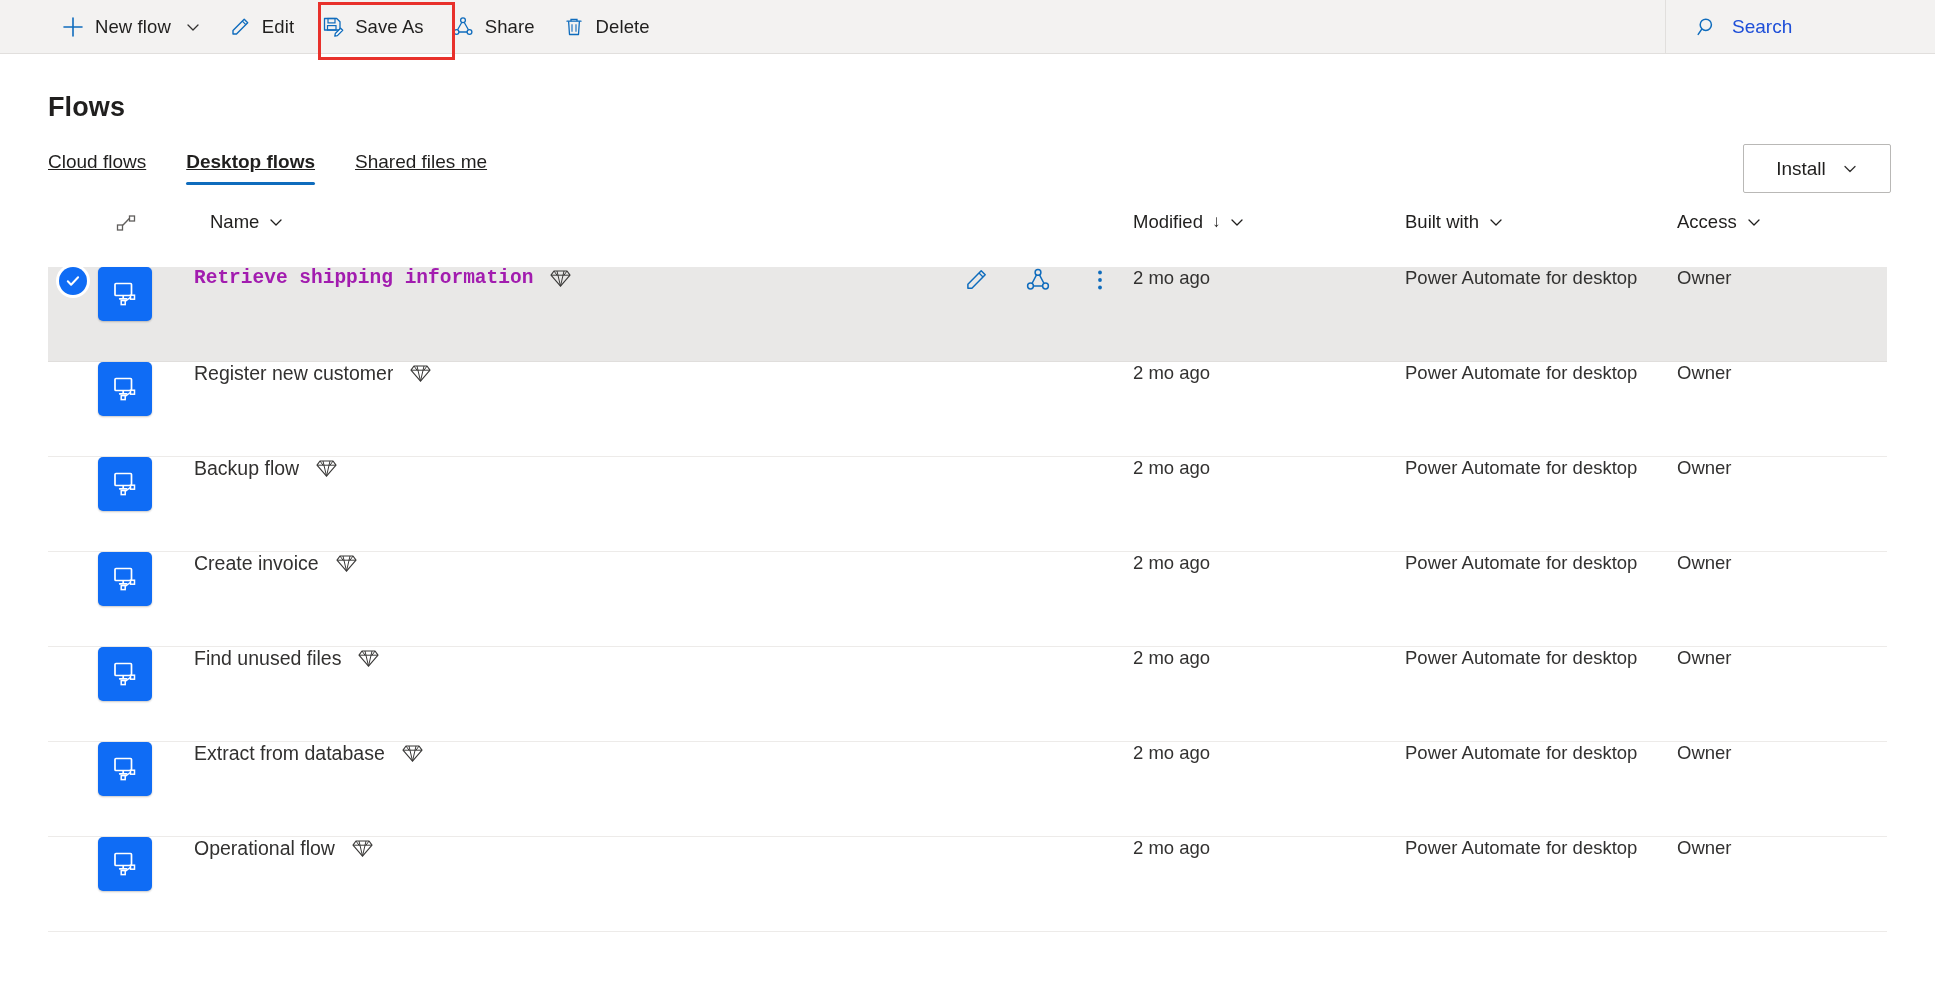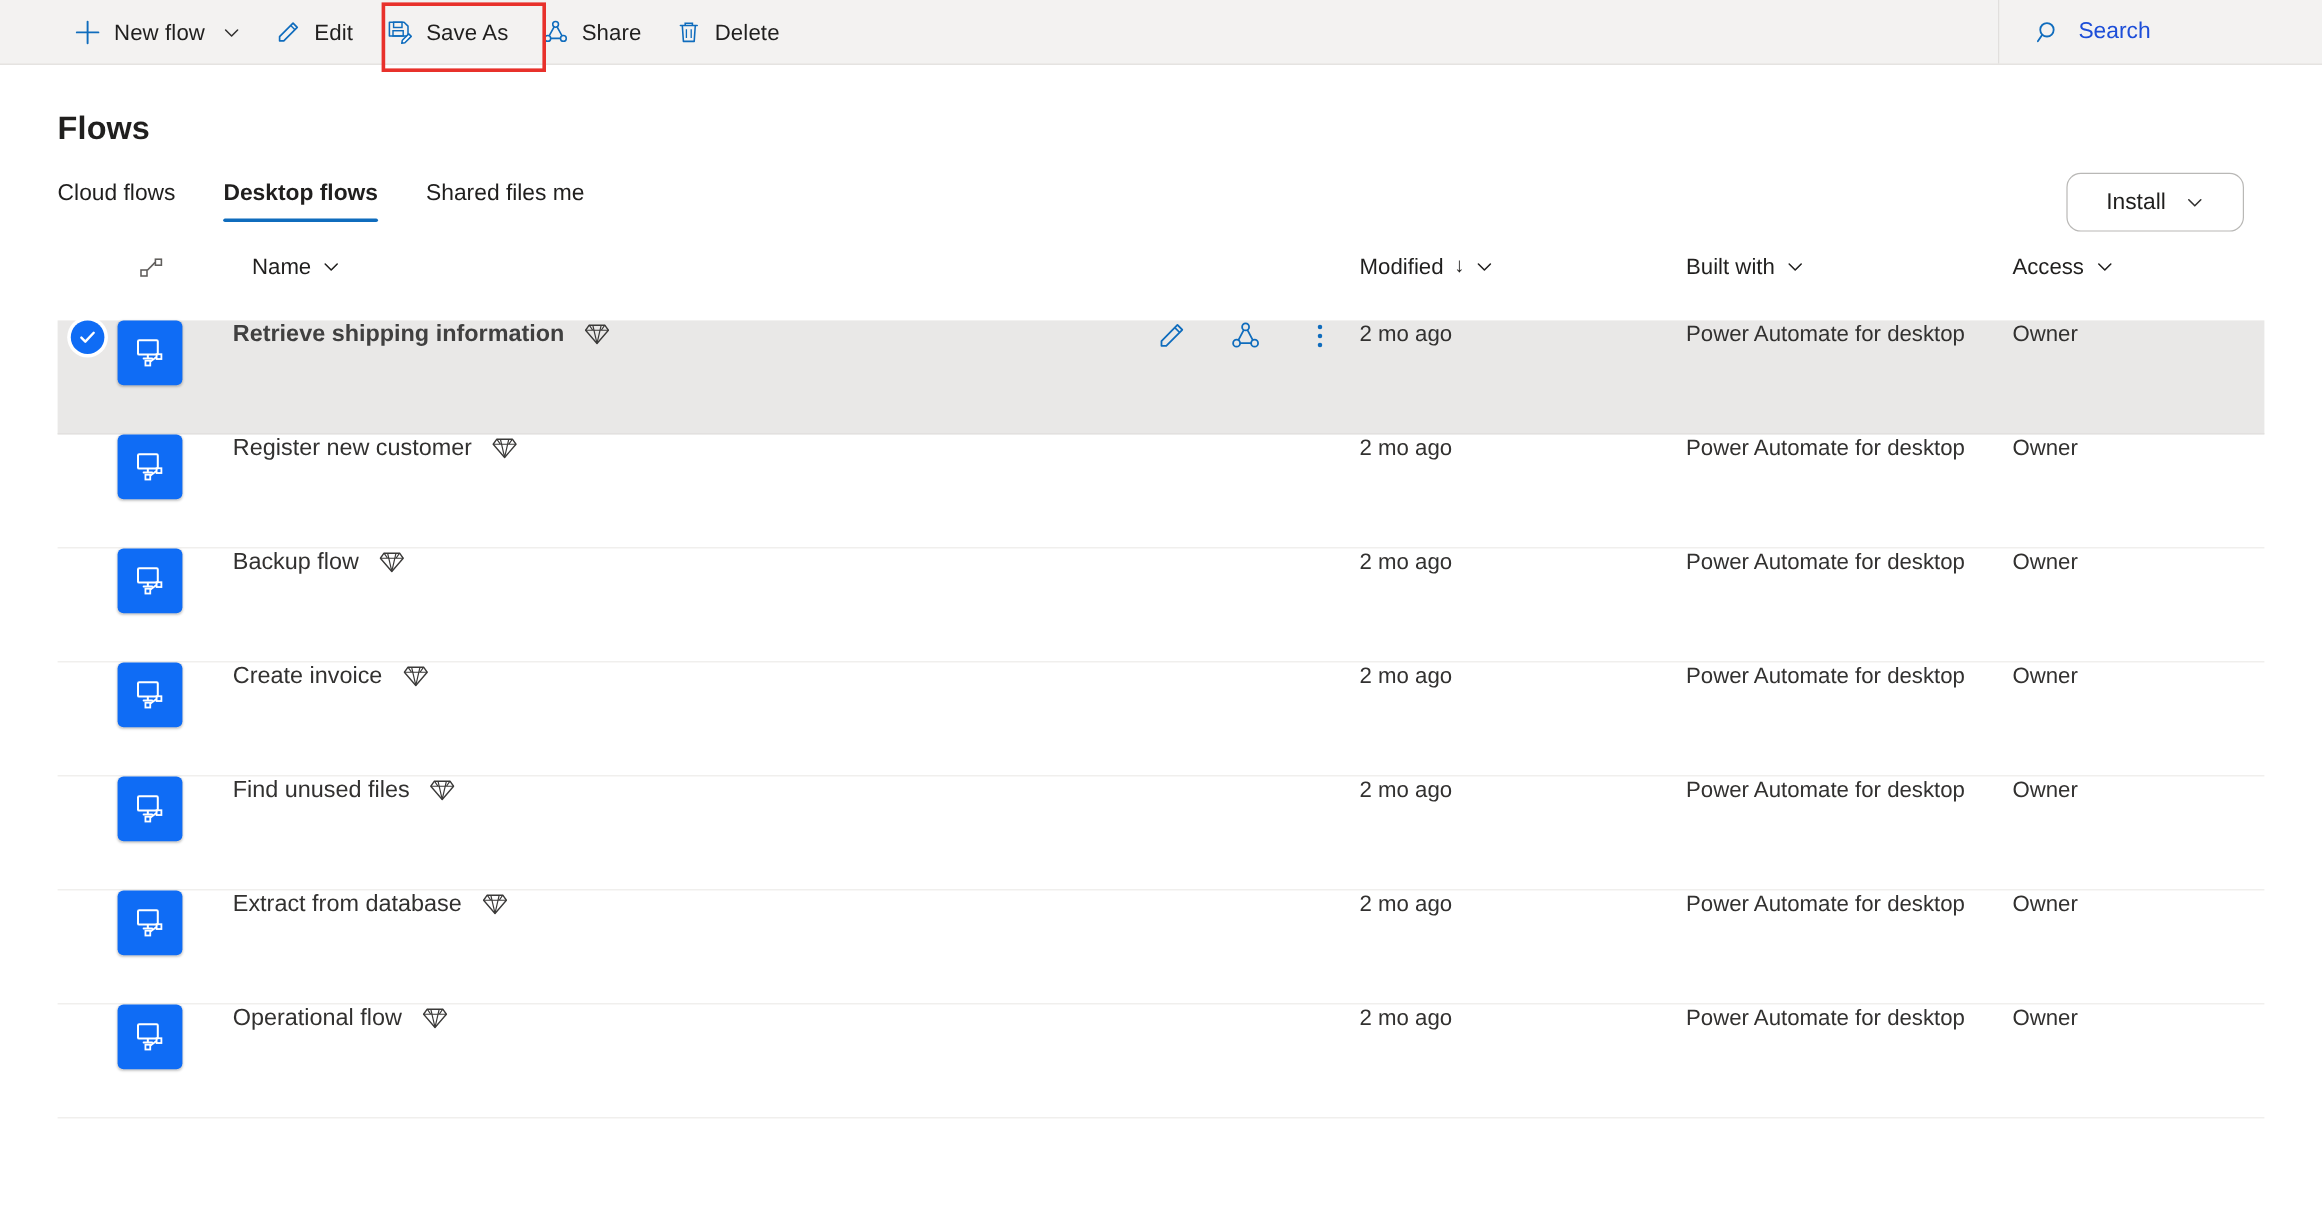--- a/index.html
+++ b/index.html
@@ -113,43 +113,44 @@
   .page-title {
     font-size: 27px;
     font-weight: bold;
     color: #201f1e;
     margin: 0;
     padding-top: 38px;
     letter-spacing: .1px;
   }
   .install-btn {
     position: absolute;
-    right: 65px;
+    right: 44px;
     top: 90px;
     width: 148px;
     height: 49px;
     border: 1px solid #b9b8b6;
-    border-radius: 12px;
+    border-radius: 2px;
     background: #fff;
     display: flex;
     align-items: center;
     justify-content: center;
     gap: 13px;
     cursor: pointer;
     font-family: inherit;
   }
   .install-label { font-size: 19px; color: #201f1e; }
 
   
   .tabs {
     display: flex;
     align-items: flex-end;
     padding: 0 48px;
     margin-top: 28px;
     gap: 0;
+    text-decoration: underline;
   }
   .tab {
     position: relative;
     font-size: 19px;
     color: #201f1e;
     padding: 0 20px 12px 20px;
     cursor: pointer;
     white-space: nowrap;
   }
   .tab:first-child { margin-left: -20px; }
@@ -218,21 +219,21 @@
   }
 
   .flow-name {
     font-size: 19.5px;
     color: #323130;
     white-space: nowrap;
     overflow: hidden;
     text-overflow: ellipsis;
     cursor: pointer;
   }
-  .row.selected .flow-name { font-weight: bold; color: #404040; }
+  .row.selected .flow-name { font-weight: bold; color: #a21caf; font-family: Liberation Mono, monospace; }
 
   .gem-icon { flex: 0 0 auto; display: flex; align-items: center; color: #3b3a39; }
 
   .cell-text {
     font-size: 18.5px;
     color: #323130;
     white-space: nowrap;
   }
 
   .act-btn {

